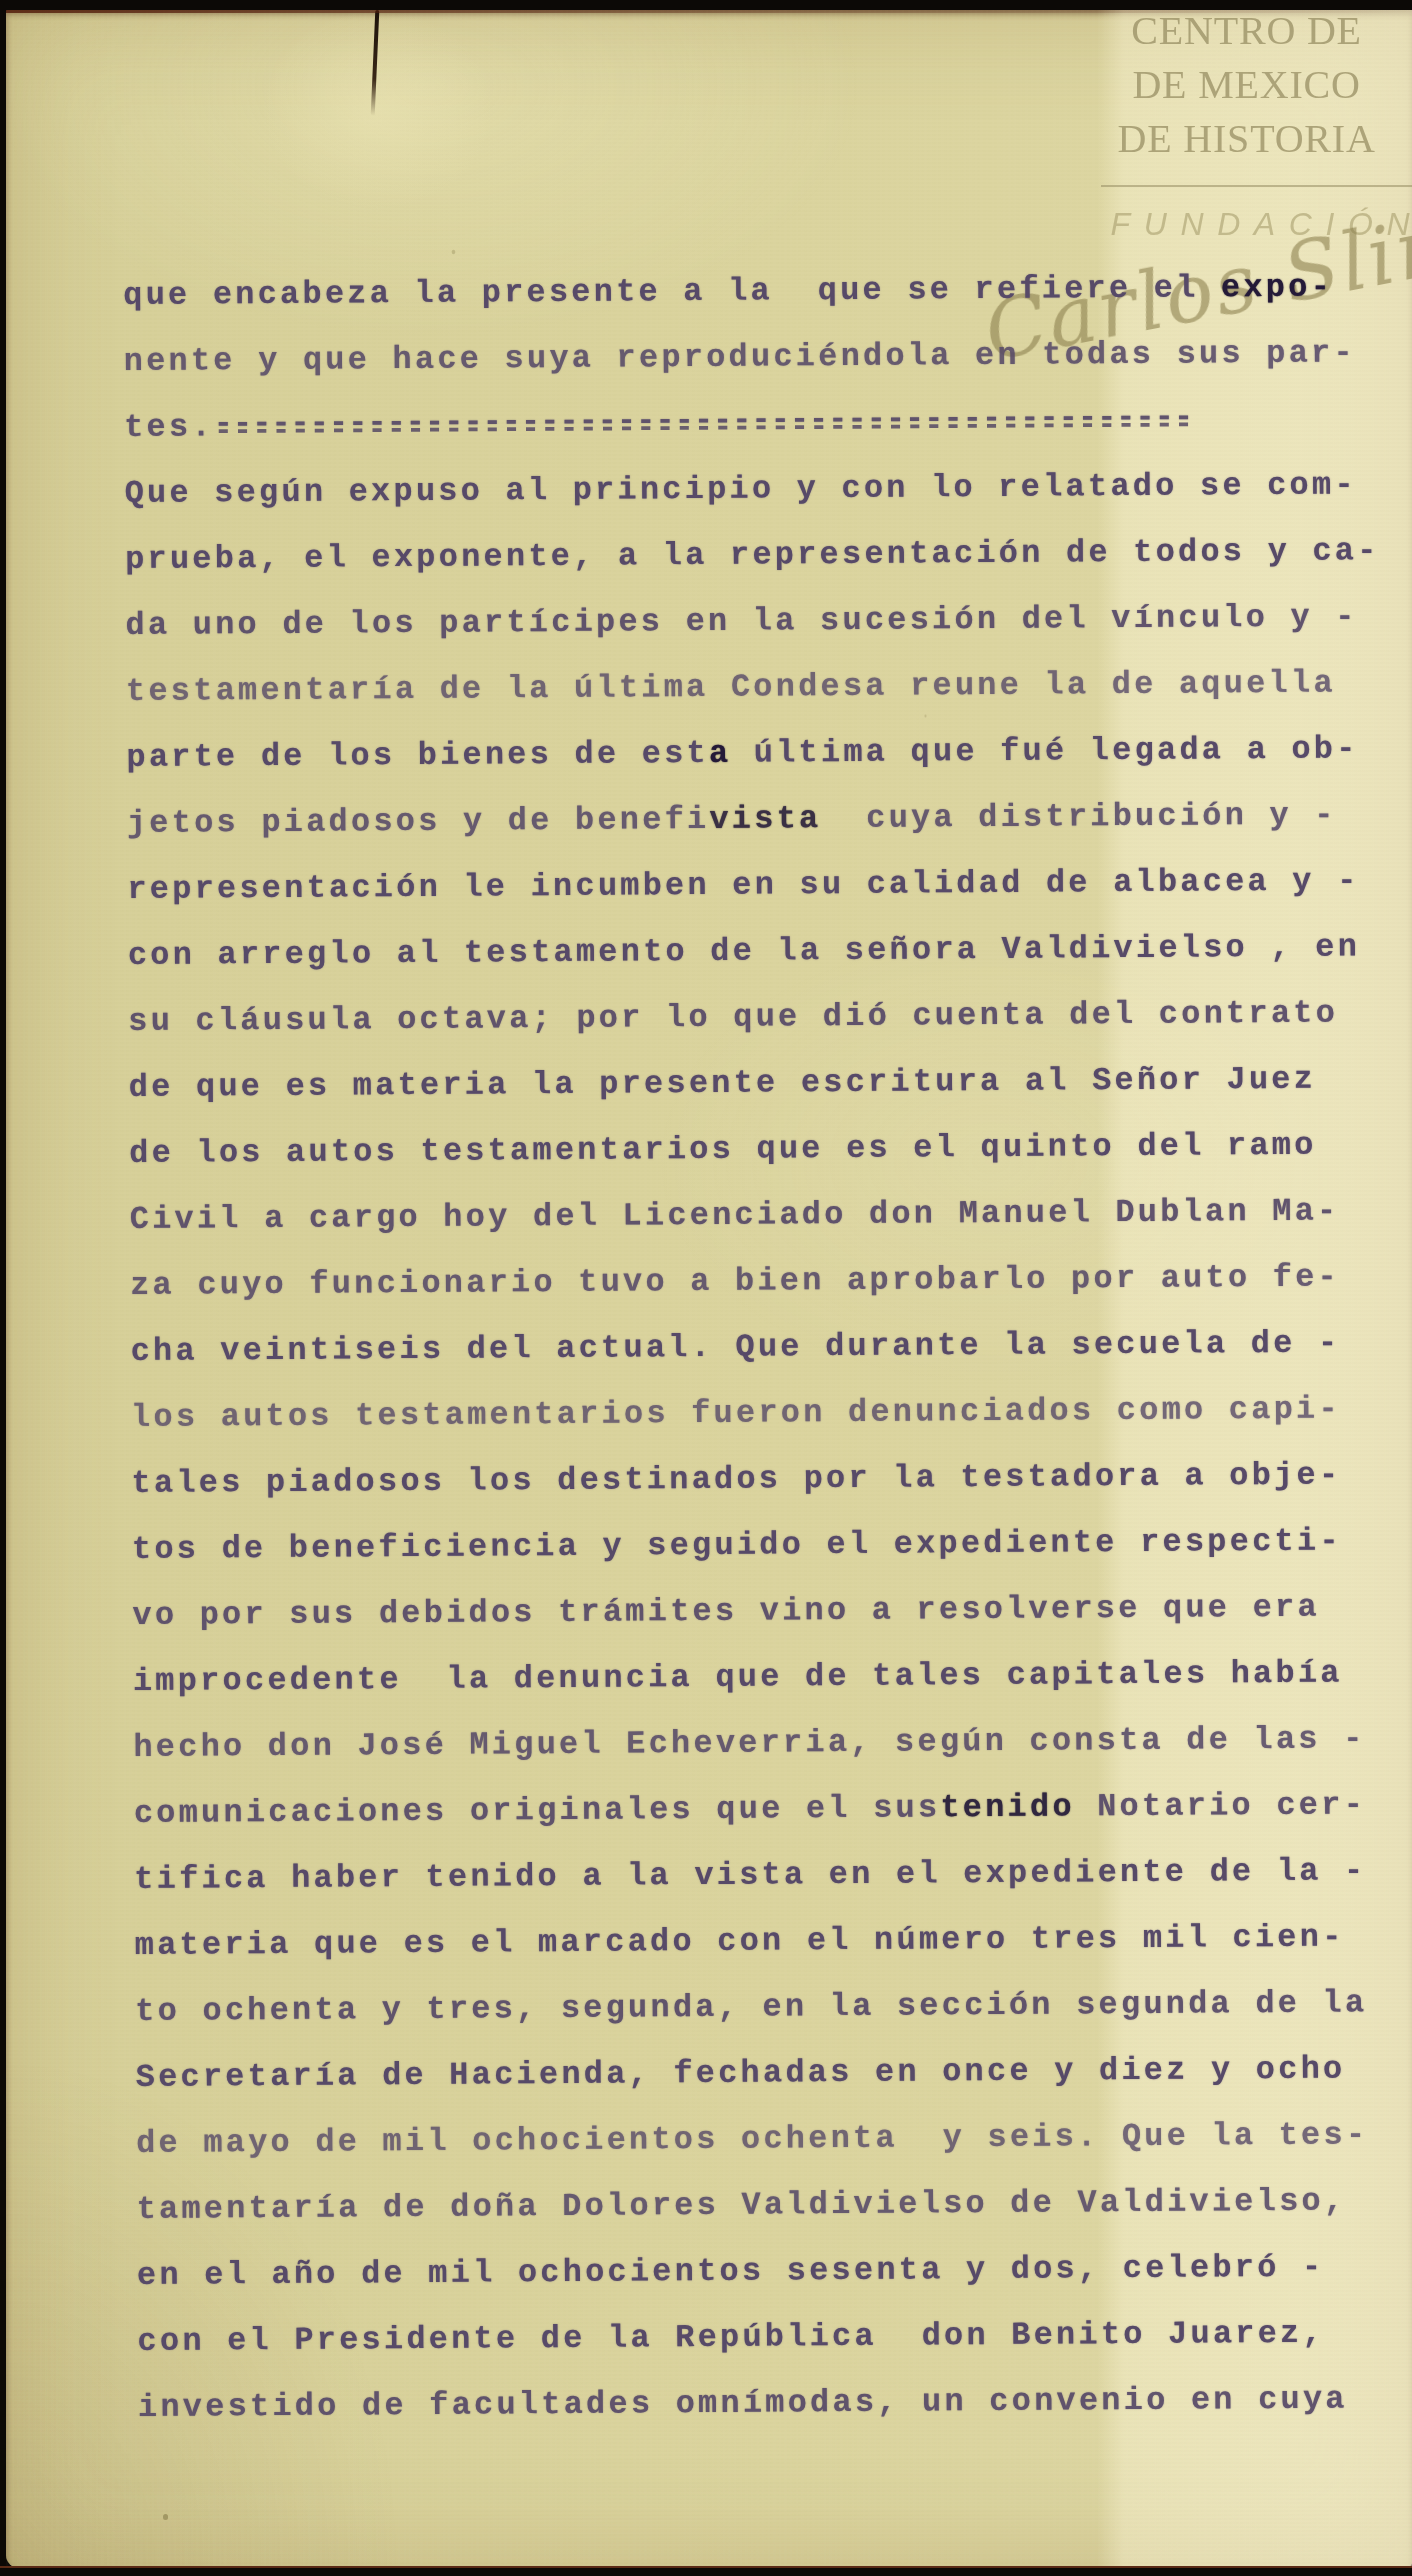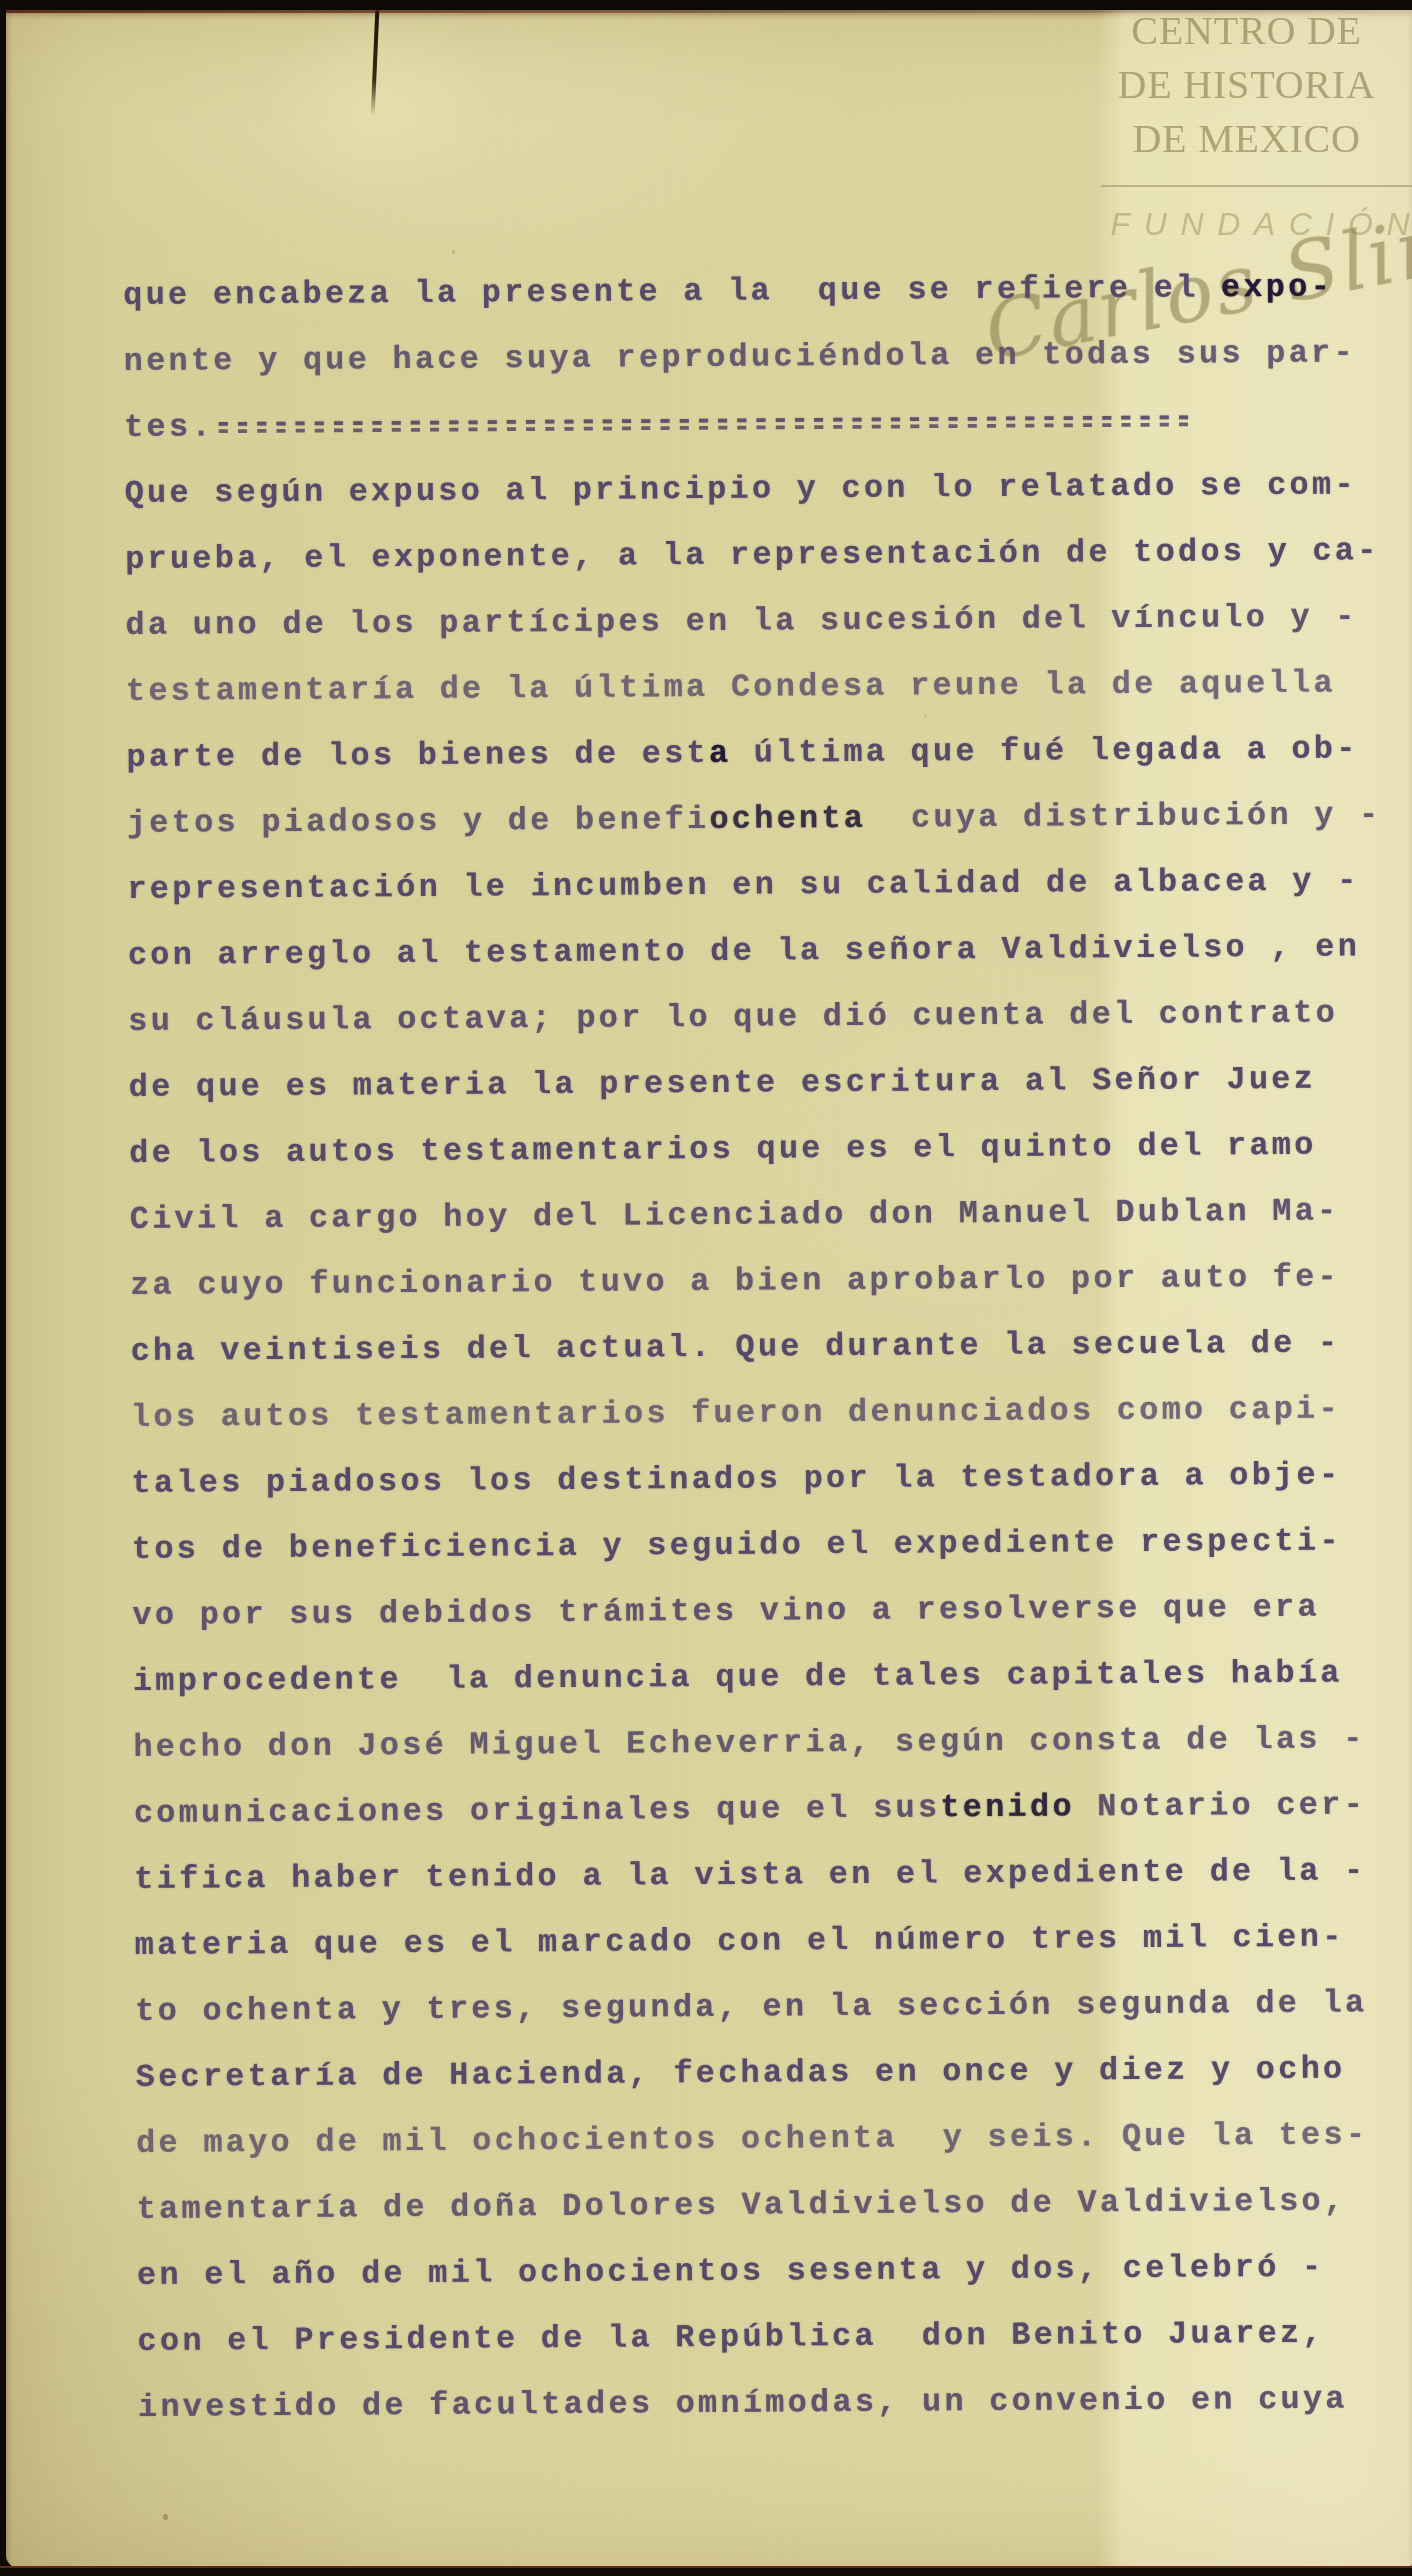--- a/index.html
+++ b/index.html
@@ -88,37 +88,37 @@
 <div class="scan">
   <div class="paper">
     <div class="light-band"></div>
     <div class="grain"></div>
     <div class="tear-halo"></div>
     <div class="tear"></div>
     <div class="specks"></div>
 
     <div class="watermark">
       <div class="wm-line">CENTRO DE</div>
+      <div class="wm-line">DE MEXICO</div>
       <div class="wm-line">DE HISTORIA</div>
-      <div class="wm-line">DE MEXICO</div>
       <div class="wm-divider"></div>
       <div class="wm-foundation">FUNDACIÓN</div>
       <div class="wm-signature">Carlos Slim</div>
     </div>
 
     <div class="doc-text" id="doc-lines">
         <div class="line"><span>que encabeza la presente a la  que se refiere el </span><span class="dark">expo-</span></div>
         <div class="line"><span>nente y que hace suya reproduciéndola en todas sus par-</span></div>
         <div class="line"><span>tes.</span><span class="rule">---------------------------------------------------</span></div>
         <div class="line"><span>Que según expuso al principio y con lo relatado se com-</span></div>
         <div class="line"><span>prueba, el exponente, a la representación de todos y ca-</span></div>
         <div class="line"><span>da uno de los partícipes en la sucesión del vínculo y -</span></div>
         <div class="line"><span>testamentaría de la última Condesa reune la de aquella</span></div>
         <div class="line"><span>parte de los bienes de est</span><span class="dark">a</span><span> última que fué legada a ob-</span></div>
-        <div class="line"><span>jetos piadosos y de benefi</span><span class="dark">ochenta</span><span>  cuya distribución y -</span></div>
+        <div class="line"><span>jetos piadosos y de benefi</span><span class="dark">vista</span><span>  cuya distribución y -</span></div>
         <div class="line"><span>representación le incumben en su calidad de albacea y -</span></div>
         <div class="line"><span>con arreglo al testamento de la señora Valdivielso , en</span></div>
         <div class="line"><span>su cláusula octava; por lo que dió cuenta del contrato</span></div>
         <div class="line"><span>de que es materia la presente escritura al Señor Juez</span></div>
         <div class="line"><span>de los autos testamentarios que es el quinto del ramo</span></div>
         <div class="line"><span>Civil a cargo hoy del Licenciado don Manuel Dublan Ma-</span></div>
         <div class="line"><span>za cuyo funcionario tuvo a bien aprobarlo por auto fe-</span></div>
         <div class="line"><span>cha veintiseis del actual. Que durante la secuela de -</span></div>
         <div class="line"><span>los autos testamentarios fueron denunciados como capi-</span></div>
         <div class="line"><span>tales piadosos los destinados por la testadora a obje-</span></div>

